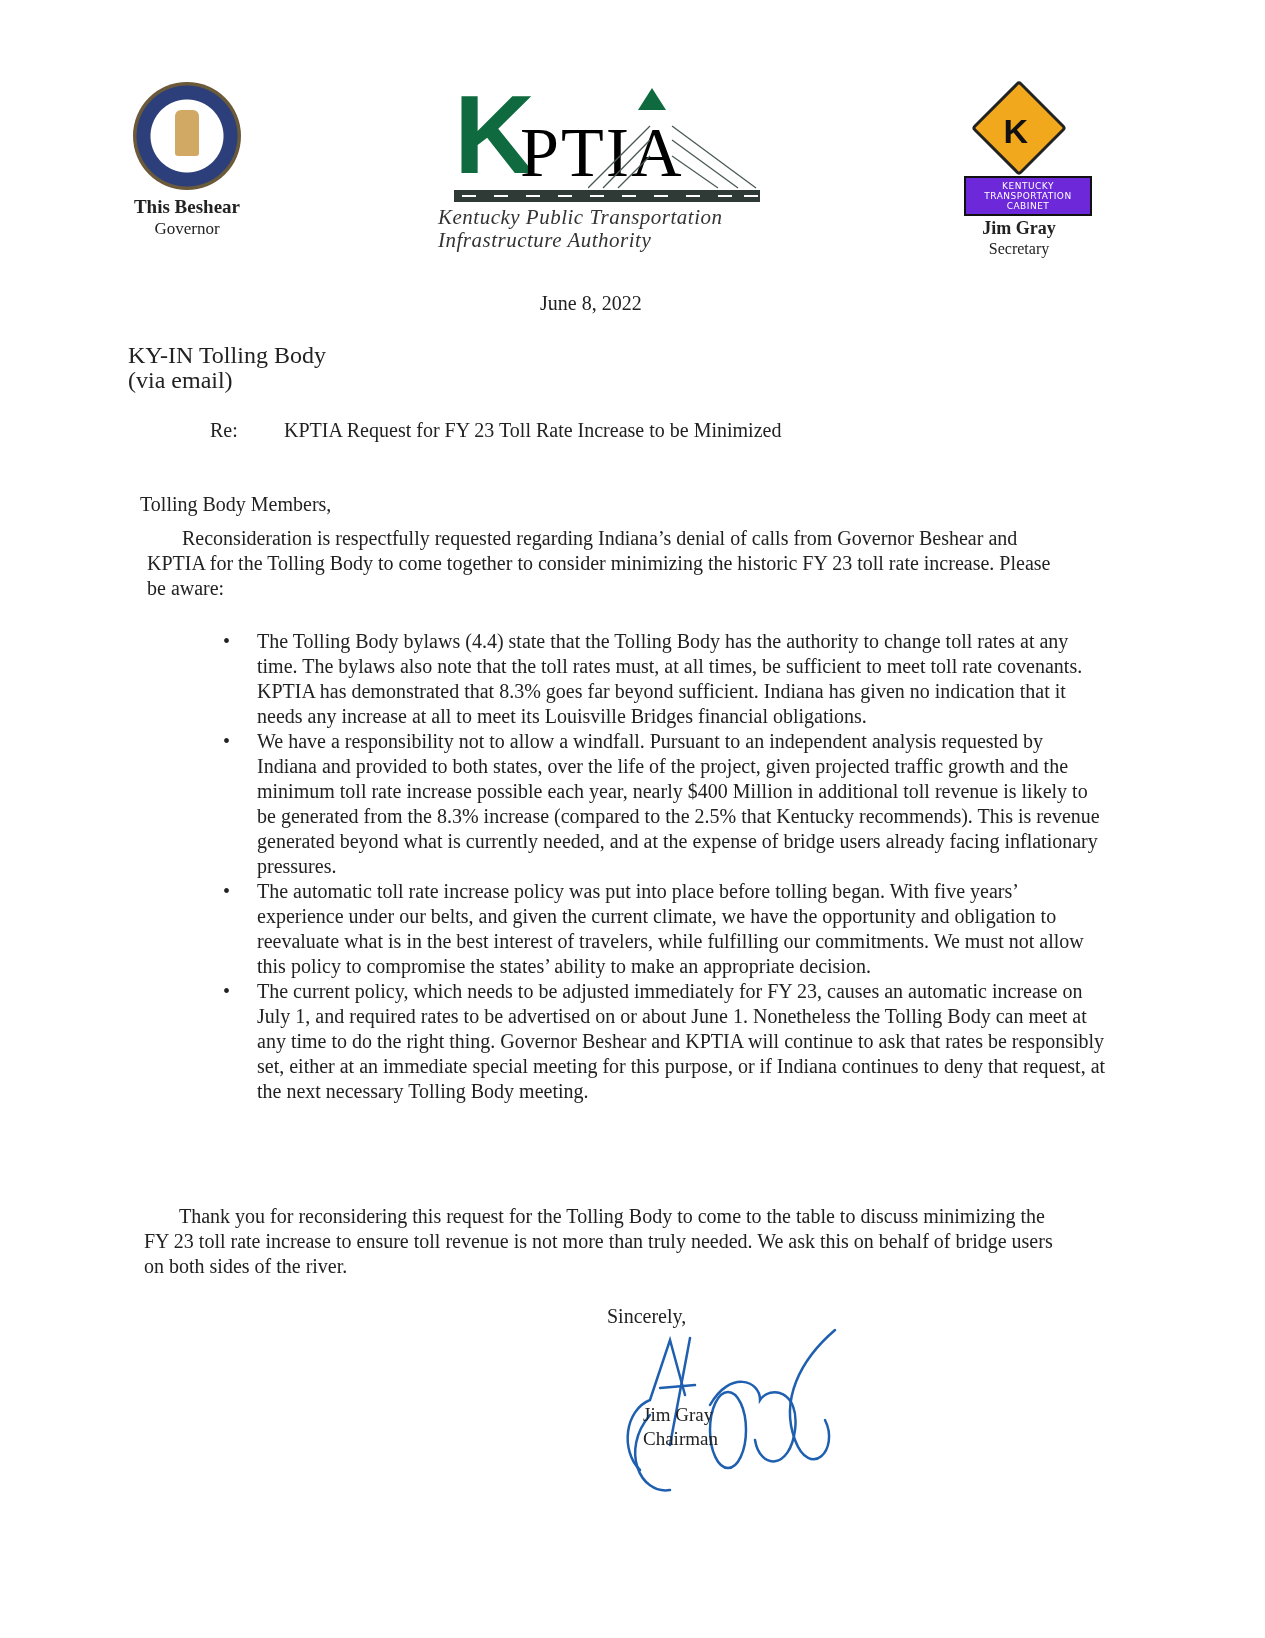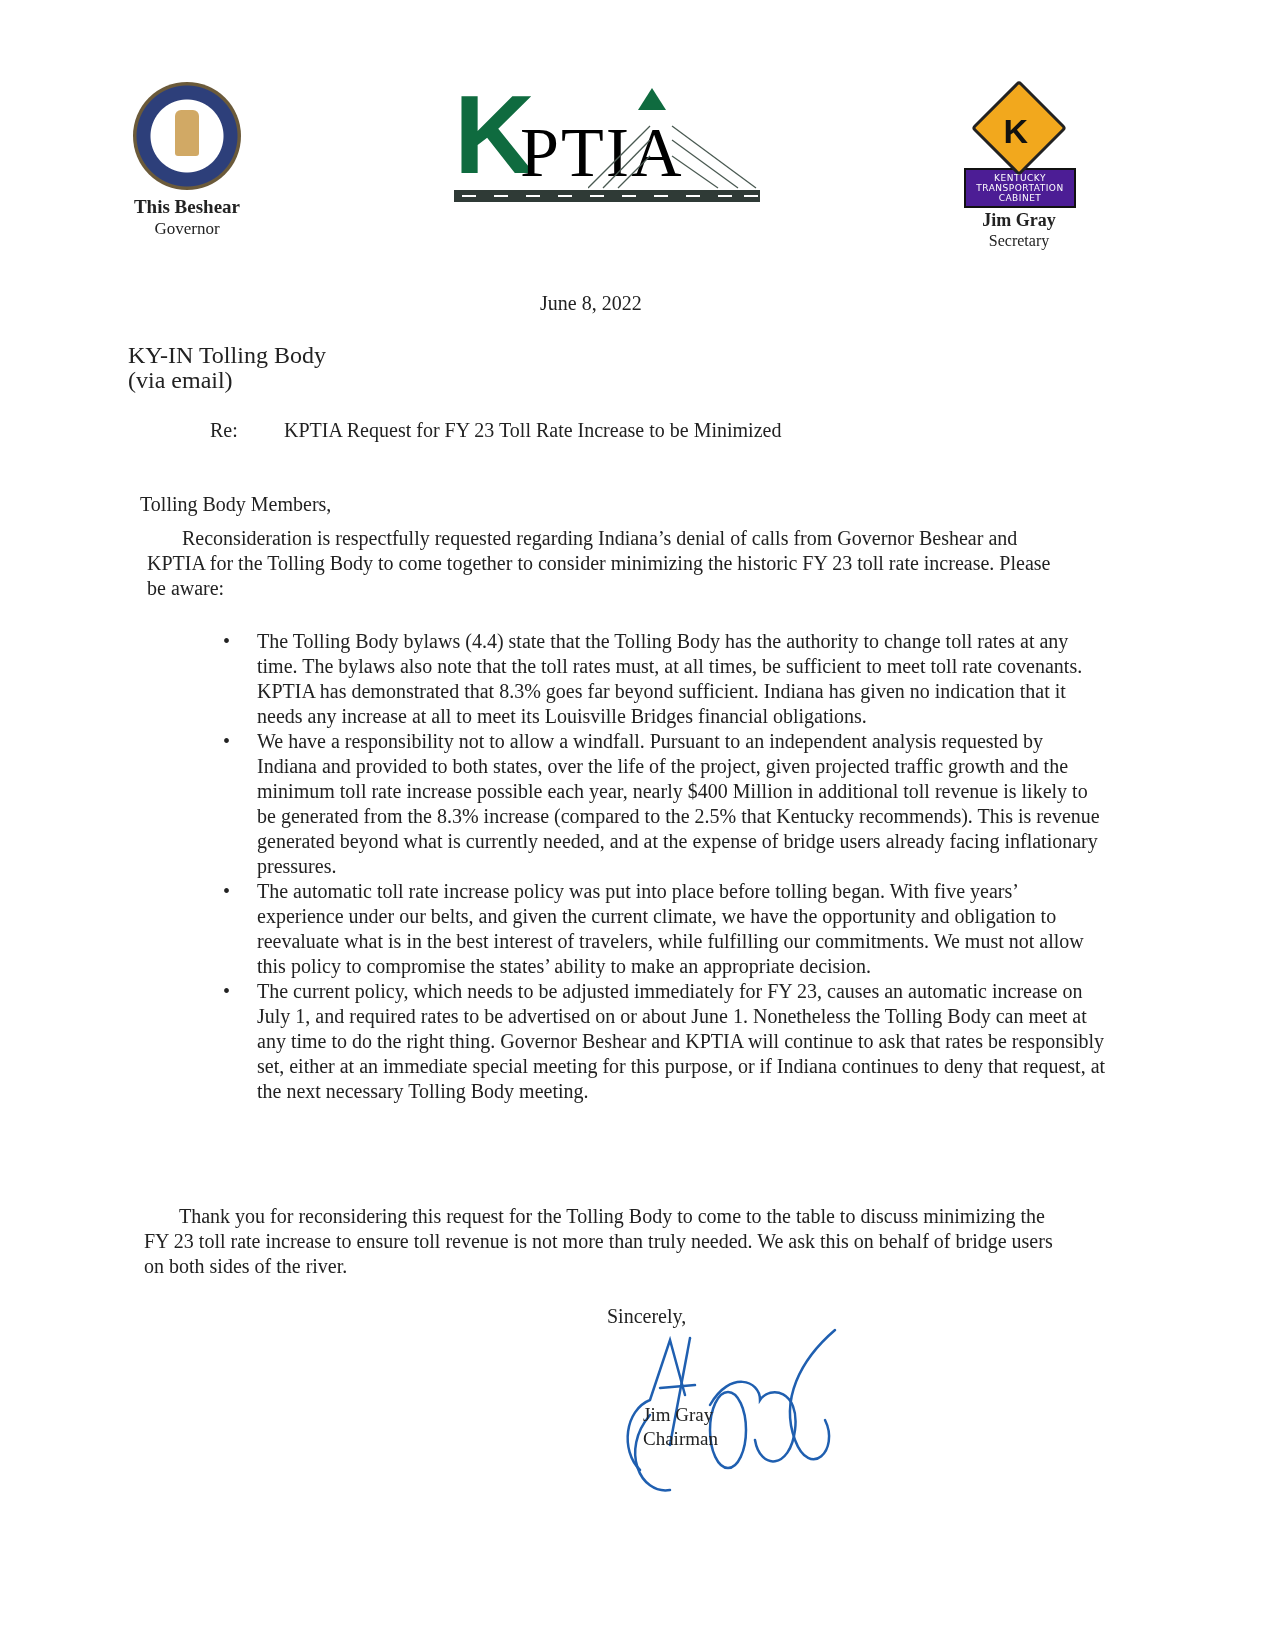--- a/index.html
+++ b/index.html
@@ -25,22 +25,22 @@
              border-left:14px solid transparent; border-right:14px solid transparent; border-bottom:22px solid #0f6b3f; }
   .kptia-road { position:absolute; left:16px; top:112px; width:306px; height:12px; background:#2f3a36; }
   .kptia-road i { position:absolute; top:5px; width:14px; height:2px; background:#fff; }
   .kptia-sub { font-style:italic; font-size:21px; color:#333; margin-top:8px; line-height:23px; letter-spacing:.5px; }
 
   .ktc-block { left:964px; top:88px; width:110px; text-align:center; }
   .ktc-diamond { width:62px; height:62px; margin:6px auto 0; transform:rotate(45deg);
           background:#f2a81d; border:3px solid #222; border-radius:4px; position:relative; }
   .ktc-k { position:absolute; left:0; right:0; top:16px; transform:rotate(-45deg);
           font-family:"Liberation Sans", sans-serif; font-weight:bold; font-size:34px; color:#111; }
-  .ktc-plate { margin:6px auto 0; width:100px; background:#4c1d95; color:#fff; border:2px solid #111;
-          font-family:"DejaVu Sans", sans-serif; font-size:9px; line-height:10px; padding:3px 4px; letter-spacing:.5px; }
+  .ktc-plate { margin:14px auto 0; width:100px; background:#6d28d9; color:#fff; border:2px solid #111;
+          font-family:"DejaVu Sans", sans-serif; font-size:9px; line-height:10px; padding:3px 12px; letter-spacing:.5px; }
 
   .date { left:540px; top:292px; font-size:20px; }
   .addr { left:128px; top:343px; font-size:24px; line-height:25px; }
   .re { left:210px; top:419px; font-size:20px; }
   .re .lbl { display:inline-block; width:74px; }
   .salutation { left:140px; top:469px; font-size:20px;margin-top:24px; }
   .para { left:140px; width:920px; font-size:20px; line-height:25px; }
   .para1 { top:519px; text-indent:35px; }
   ul.bullets { position:absolute; left:214px; top:620px; width:850px; margin:9px; padding:0 0 0 34px;
           font-size:20px; line-height:25px; list-style:none; }
@@ -83,20 +83,24 @@
         <i style="left:40px"></i>
         <i style="left:72px"></i>
         <i style="left:104px"></i>
         <i style="left:136px"></i>
       <i style="left:168px"></i>
         <i style="left:200px"></i>
         <i style="left:232px"></i>
         <i style="left:264px"></i>
         <i style="left:290px"></i>
     </div>
+  </div>
+  <div class="kptia-sub">
+    <div>Kentucky Public Transportation</div>
+    <div>Infrastructure Authority</div>
   </div>
 </div>
 
 <div class="abs ktc-block">
   <div class="ktc-diamond">
     <div class="ktc-k">K</div>
   </div>
   <div class="ktc-plate">
     <div>KENTUCKY</div>
     <div>TRANSPORTATION</div>

